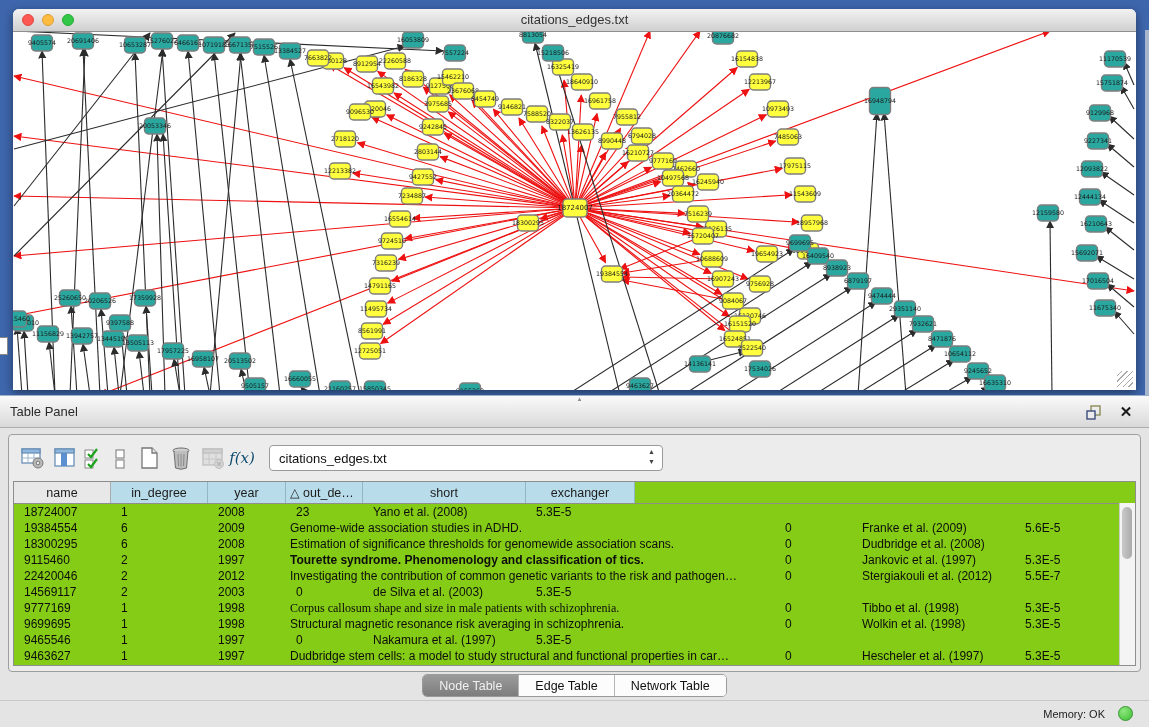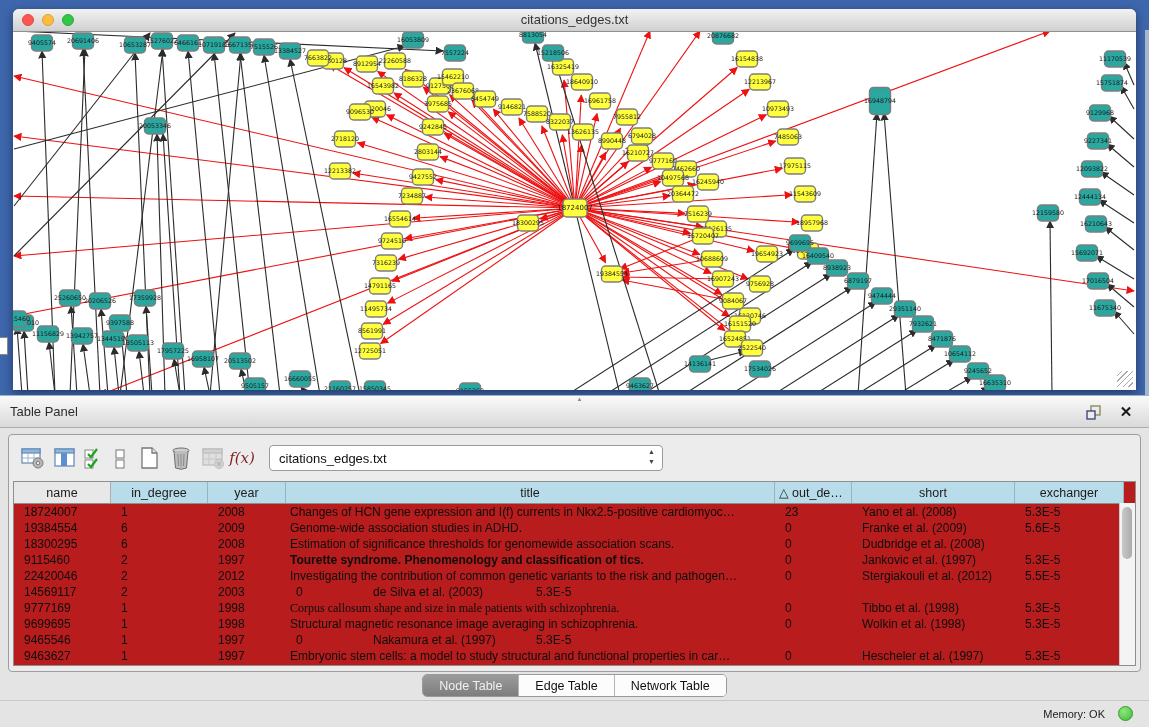--- a/index.html
+++ b/index.html
@@ -29,27 +29,27 @@
   .panel-title{position:absolute;left:10px;top:8px;font-size:13px;color:#2c2c2c;}
   .ph-btn{position:absolute;top:5px;width:22px;height:22px;display:flex;align-items:center;justify-content:center;cursor:pointer;}
   .float-btn{right:44px;}
   .close-btn{right:12px;font-size:15px;font-weight:bold;color:#1a1a1a;}
   .splitter-dot{position:absolute;left:50%;top:0;width:10px;height:5px;color:#8a8a8a;font-size:7px;line-height:5px;text-align:center;}
   .panel-body{position:absolute;left:8px;top:434px;width:1133px;height:238px;
       background:#ececec;border:1px solid #9e9e9e;border-radius:4px;box-sizing:border-box;}
   .toolbar{position:absolute;left:8px;top:3px;height:40px;display:flex;align-items:center;}
   .tbtn{width:32px;height:32px;display:flex;align-items:center;justify-content:center;cursor:pointer;}
   .tbtn.narrow{width:26px;}
-  .fx{font-family:"DejaVu Serif",serif;font-style:italic;font-size:15px;color:#7f1d1d;}
+  .fx{font-family:"DejaVu Serif",serif;font-style:italic;font-size:15px;color:#0c4a6e;}
   .combo{margin-left:14px;width:392px;height:24px;background:#fff;border:1px solid #9a9a9a;
       border-radius:4px;display:flex;align-items:center;position:relative;cursor:pointer;}
   .combo-text{margin-left:9px;font-size:13px;color:#111;}
   .combo-arrows{position:absolute;right:7px;top:1px;font-size:7px;color:#444;line-height:10px;text-align:center;}
   
-  .tablewrap{position:absolute;left:4px;right:4px;top:46px;bottom:5px;background:#b91c1c;border:1px solid #8e8e8e;overflow:hidden;}
+  .tablewrap{position:absolute;left:4px;right:4px;top:46px;bottom:5px;background:#84cc16;border:1px solid #8e8e8e;overflow:hidden;}
   .thead{display:flex;height:21px;border-bottom:1px solid #8e8e8e;}
   .th{box-sizing:border-box;background:#b9dcea;border-right:1px solid #93b6c4;
       font-size:12.5px;color:#1c1c1c;display:flex;align-items:center;justify-content:center;overflow:hidden;white-space:nowrap;}
   .th.gray{background:#e8e8e8;border-right:1px solid #adadad;}
   .th.sorted{justify-content:flex-start;padding-left:4px;}
   .tr{display:flex;height:16px;}
   .td{box-sizing:border-box;font-size:12px;color:#0d0d0d;padding-left:10px;
       overflow:hidden;white-space:nowrap;display:flex;align-items:center;}
   .td.title-cell{padding-left:4px;}
   .vscroll{position:absolute;right:0;top:21px;bottom:0;width:15px;background:#f4f4f4;border-left:1px solid #c9c9c9;}
@@ -566,31 +566,29 @@
         <span>▼</span>
       </span>
     </div>
   </div>
 
   <div class="tablewrap">
     <div class="thead" id="thead">
         <div class="th gray" style="width: 97px;">name</div>
         <div class="th" style="width: 97px;">in_degree</div>
         <div class="th" style="width: 78px;">year</div>
-        <div class="th" style="width: 489px;">title</div>
         <div class="th sorted" style="width: 77px;">△ out_de…</div>
         <div class="th" style="width: 163px;">short</div>
         <div class="th" style="width: 109px;">exchanger</div>
       </div>
     <div id="tbody">
         <div class="tr">
           <div class="td" style="width: 97px;">18724007</div>
           <div class="td" style="width: 97px;">1</div>
           <div class="td" style="width: 78px;">2008</div>
-          <div class="td title-cell" style="width: 489px;">Changes of HCN gene expression and I(f) currents in Nkx2.5-positive cardiomyoc…</div>
           <div class="td" style="width: 77px;">23</div>
           <div class="td" style="width: 163px;">Yano et al. (2008)</div>
           <div class="td" style="width: 109px;">5.3E-5</div>
         </div>
         <div class="tr">
           <div class="td" style="width: 97px;">19384554</div>
           <div class="td" style="width: 97px;">6</div>
           <div class="td" style="width: 78px;">2009</div>
           <div class="td title-cell" style="width: 489px;">Genome-wide association studies in ADHD.</div>
           <div class="td" style="width: 77px;">0</div>
@@ -615,21 +613,21 @@
           <div class="td" style="width: 163px;">Jankovic et al. (1997)</div>
           <div class="td" style="width: 109px;">5.3E-5</div>
         </div>
         <div class="tr">
           <div class="td" style="width: 97px;">22420046</div>
           <div class="td" style="width: 97px;">2</div>
           <div class="td" style="width: 78px;">2012</div>
           <div class="td title-cell" style="width: 489px;">Investigating the contribution of common genetic variants to the risk and pathogen…</div>
           <div class="td" style="width: 77px;">0</div>
           <div class="td" style="width: 163px;">Stergiakouli et al. (2012)</div>
-          <div class="td" style="width: 109px;">5.5E-5</div>
+          <div class="td" style="width: 109px;">5.5E-7</div>
         </div>
         <div class="tr">
           <div class="td" style="width: 97px;">14569117</div>
           <div class="td" style="width: 97px;">2</div>
           <div class="td" style="width: 78px;">2003</div>
           <div class="td" style="width: 77px;">0</div>
           <div class="td" style="width: 163px;">de Silva et al. (2003)</div>
           <div class="td" style="width: 109px;">5.3E-5</div>
         </div>
         <div class="tr">
@@ -638,38 +636,38 @@
           <div class="td" style="width: 78px;">1998</div>
           <div class="td title-cell" style="width: 489px; font-family: Liberation Serif, serif;">Corpus callosum shape and size in male patients with schizophrenia.</div>
           <div class="td" style="width: 77px;">0</div>
           <div class="td" style="width: 163px;">Tibbo et al. (1998)</div>
           <div class="td" style="width: 109px;">5.3E-5</div>
         </div>
         <div class="tr">
           <div class="td" style="width: 97px;">9699695</div>
           <div class="td" style="width: 97px;">1</div>
           <div class="td" style="width: 78px;">1998</div>
-          <div class="td title-cell" style="width: 489px;">Structural magnetic resonance image averaging in schizophrenia.</div>
+          <div class="td title-cell" style="width: 489px;">Structural magnetic resonance risk averaging in schizophrenia.</div>
           <div class="td" style="width: 77px;">0</div>
           <div class="td" style="width: 163px;">Wolkin et al. (1998)</div>
           <div class="td" style="width: 109px;">5.3E-5</div>
         </div>
         <div class="tr">
           <div class="td" style="width: 97px;">9465546</div>
           <div class="td" style="width: 97px;">1</div>
           <div class="td" style="width: 78px;">1997</div>
           <div class="td" style="width: 77px;">0</div>
           <div class="td" style="width: 163px;">Nakamura et al. (1997)</div>
           <div class="td" style="width: 109px;">5.3E-5</div>
         </div>
         <div class="tr">
           <div class="td" style="width: 97px;">9463627</div>
           <div class="td" style="width: 97px;">1</div>
           <div class="td" style="width: 78px;">1997</div>
-          <div class="td title-cell" style="width: 489px;">Embryonic stem cells: a model to study structural and functional properties in car…</div>
+          <div class="td title-cell" style="width: 489px;">Dudbridge stem cells: a model to study structural and functional properties in car…</div>
           <div class="td" style="width: 77px;">0</div>
           <div class="td" style="width: 163px;">Hescheler et al. (1997)</div>
           <div class="td" style="width: 109px;">5.3E-5</div>
         </div>
       </div>
     <div class="vscroll">
       <div class="vthumb"></div>
     </div>
   </div>
 </div>

